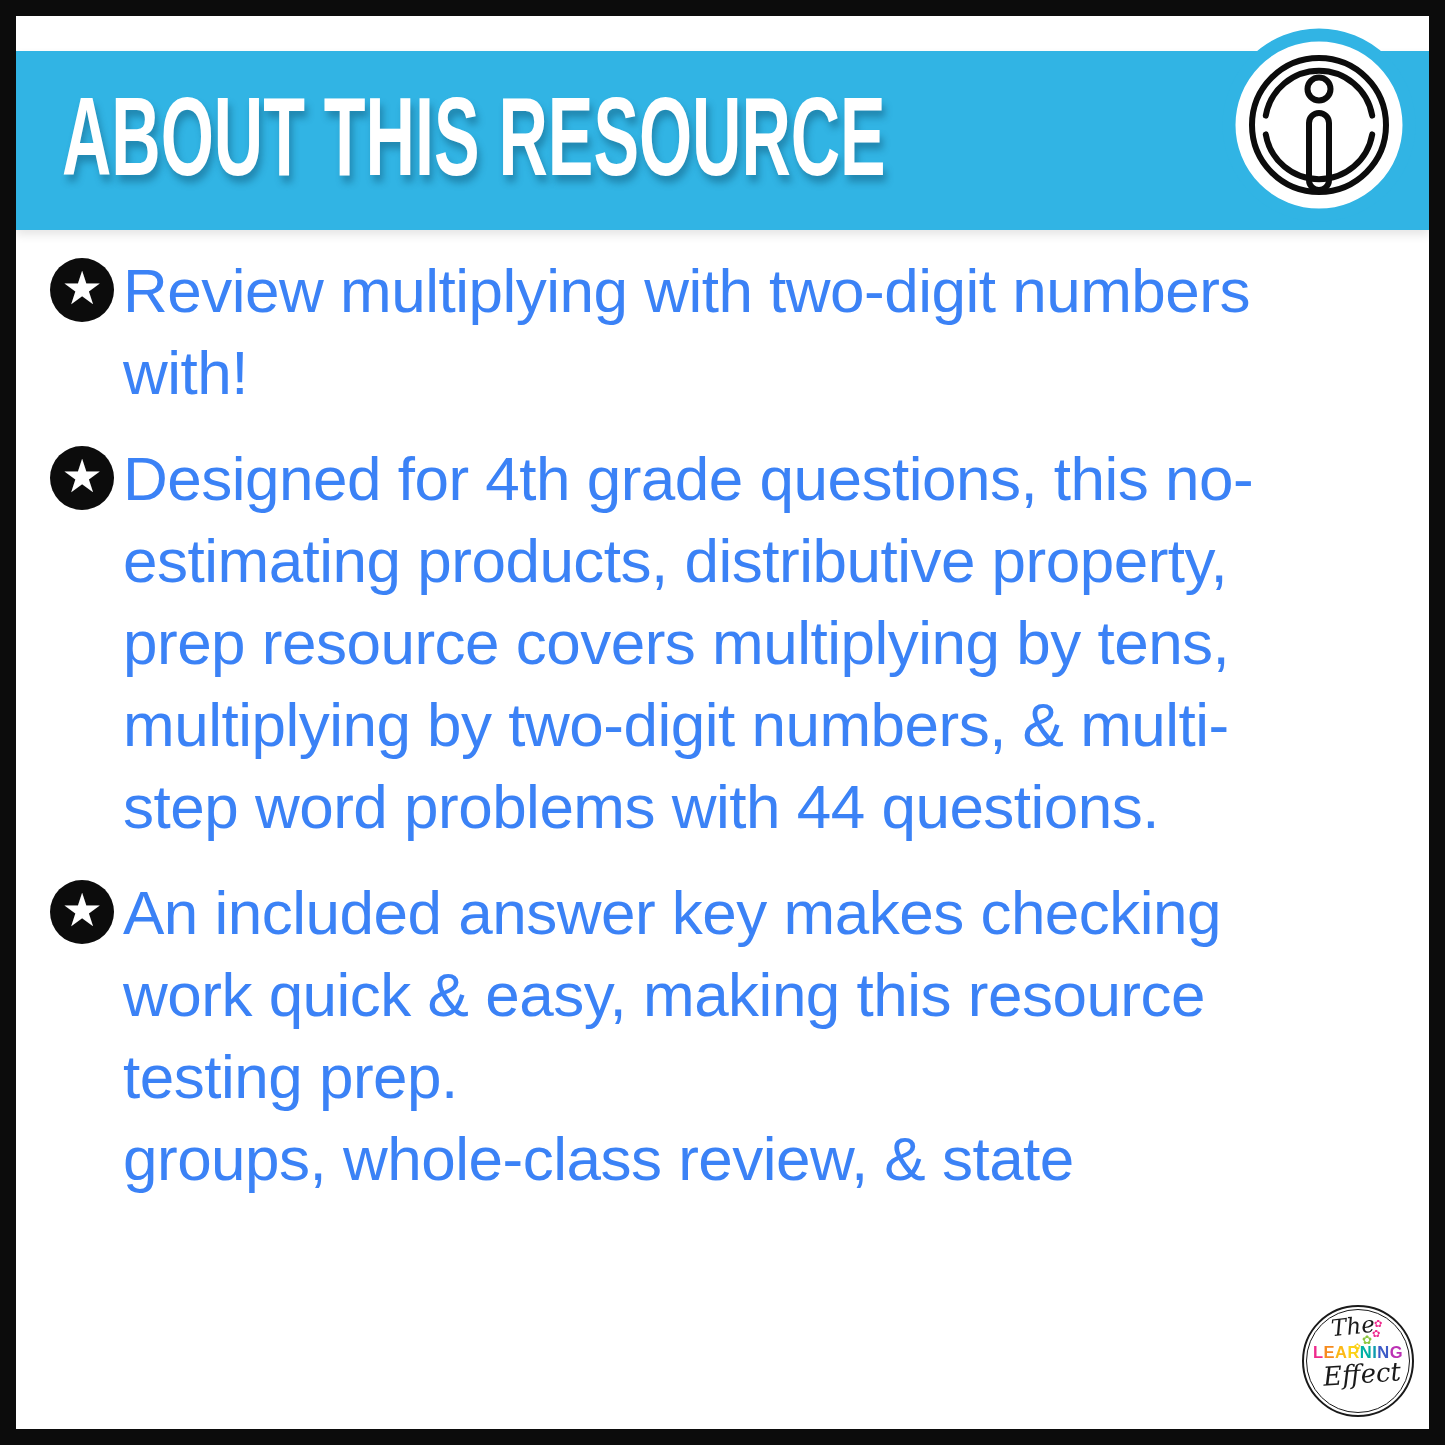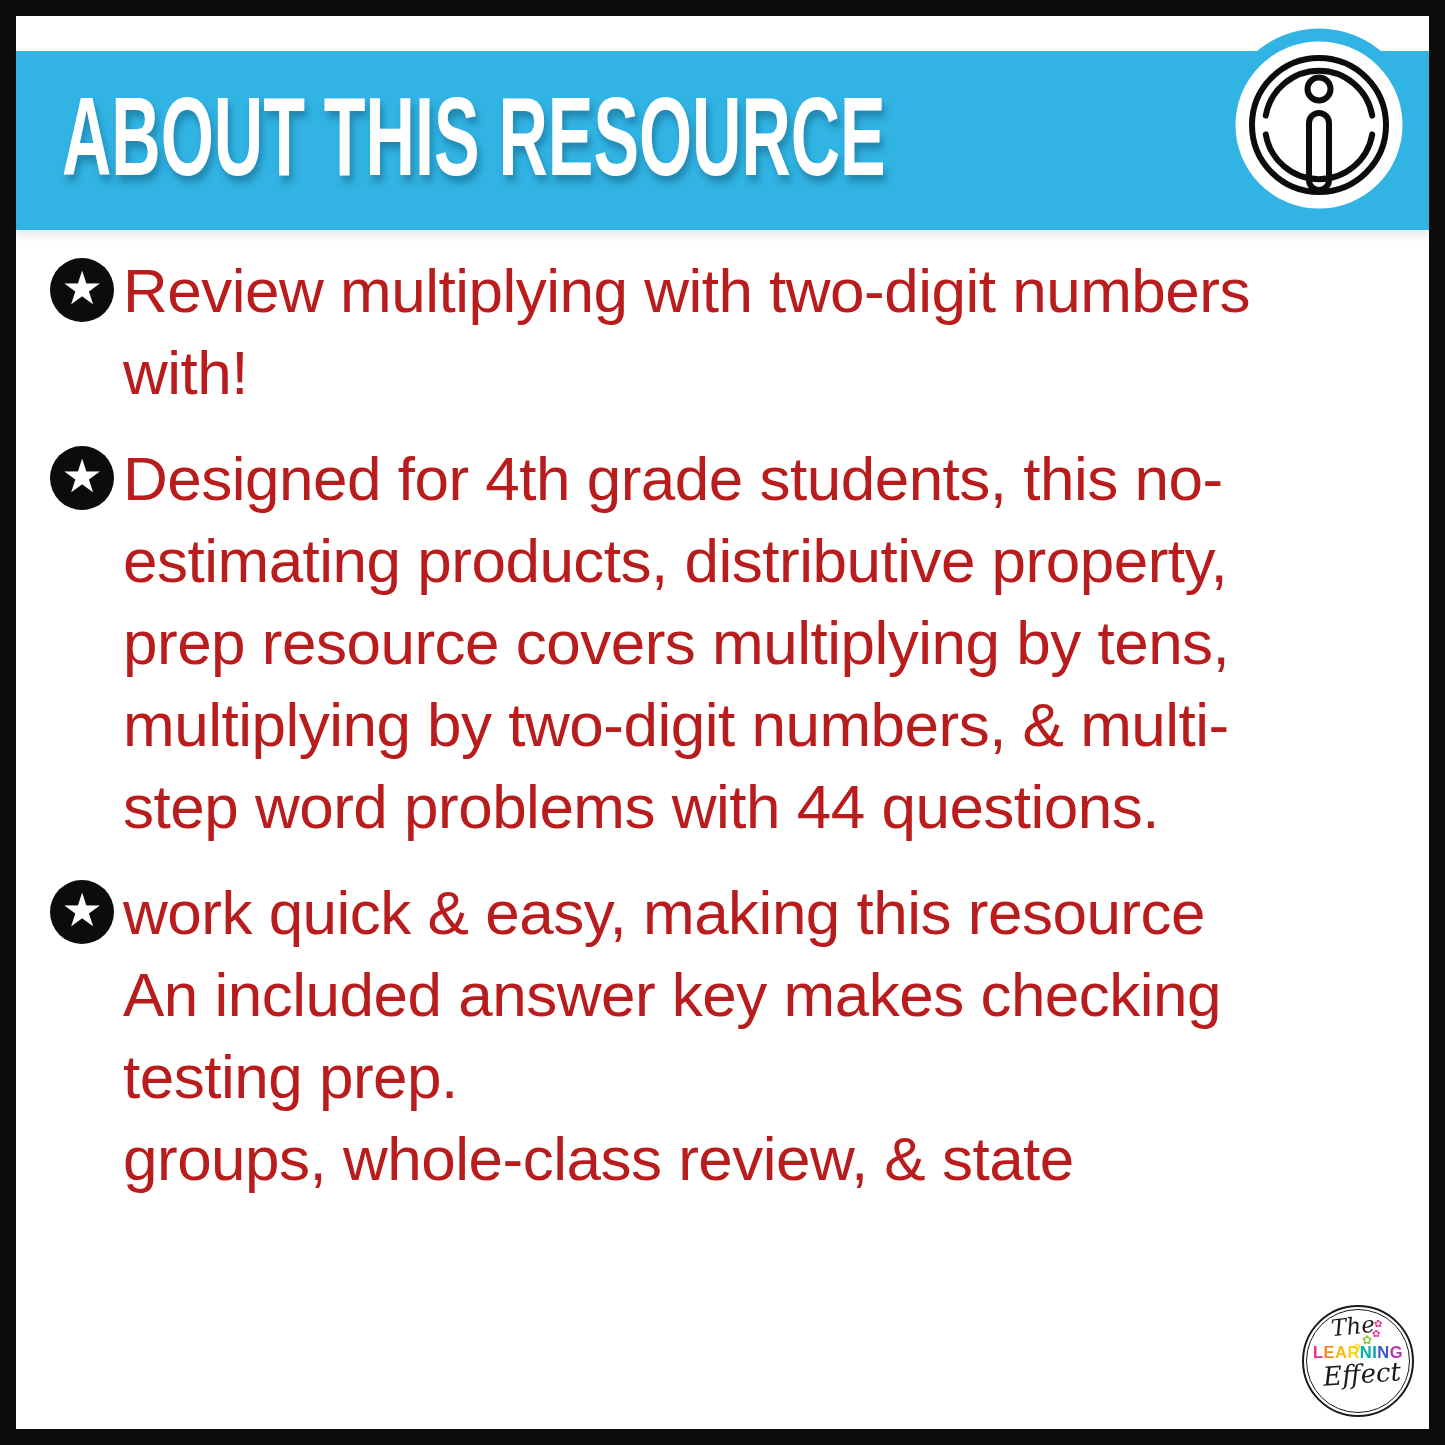--- a/index.html
+++ b/index.html
@@ -33,21 +33,21 @@
   .bullet{display:flex;align-items:flex-start;margin-bottom:24px;}
   .star-bullet{
     flex:0 0 64px;width:64px;height:64px;margin-top:8px;margin-right:9px;
     background:#0c0c0c;border-radius:50%;
     display:flex;align-items:center;justify-content:center;
   }
   .star-glyph{color:#ffffff;font-size:46px;line-height:1;padding-bottom:5px;font-family:"DejaVu Sans",sans-serif;}
   .bullet-lines{flex:1 1 auto;}
   .bullet-line{
     font-size:62px;line-height:82px;letter-spacing:-0.5px;
-    white-space:nowrap;color:#b91c1c;
+    white-space:nowrap;color:#3b82f6;
   }
 
   
   .logo{
     position:absolute;left:1302px;top:1305px;width:112px;height:112px;z-index:20;
     background:#fff;border:2.5px solid #1a1a1a;border-radius:50%;box-sizing:border-box;
   }
   .logo-ring{position:absolute;inset:2px;border:1.5px solid #1a1a1a;border-radius:50%;}
   .logo-the{
     position:absolute;top:8px;left:-10px;right:0;text-align:center;
@@ -99,35 +99,35 @@
       <div class="bullet-line">Review multiplying with two-digit numbers</div>
       <div class="bullet-line">with!</div>
     </div>
   </div>
 
   <div class="bullet">
     <div class="star-bullet">
       <span class="star-glyph">★</span>
     </div>
     <div class="bullet-lines">
-      <div class="bullet-line">Designed for 4th grade students, this no-</div>
+      <div class="bullet-line">Designed for 4th grade questions, this no-</div>
       <div class="bullet-line">estimating products, distributive property,</div>
       <div class="bullet-line">prep resource covers multiplying by tens,</div>
       <div class="bullet-line">multiplying by two-digit numbers, &amp; multi-</div>
       <div class="bullet-line">step word problems with 44 questions.</div>
     </div>
   </div>
 
   <div class="bullet">
     <div class="star-bullet">
       <span class="star-glyph">★</span>
     </div>
     <div class="bullet-lines">
+      <div class="bullet-line">An included answer key makes checking</div>
       <div class="bullet-line">work quick &amp; easy, making this resource</div>
-      <div class="bullet-line">An included answer key makes checking</div>
       <div class="bullet-line">testing prep.</div>
       <div class="bullet-line">groups, whole-class review, &amp; state</div>
     </div>
   </div>
 
 </div>
 
 <div class="logo">
   <div class="logo-ring"></div>
   <div class="logo-the">The</div>

